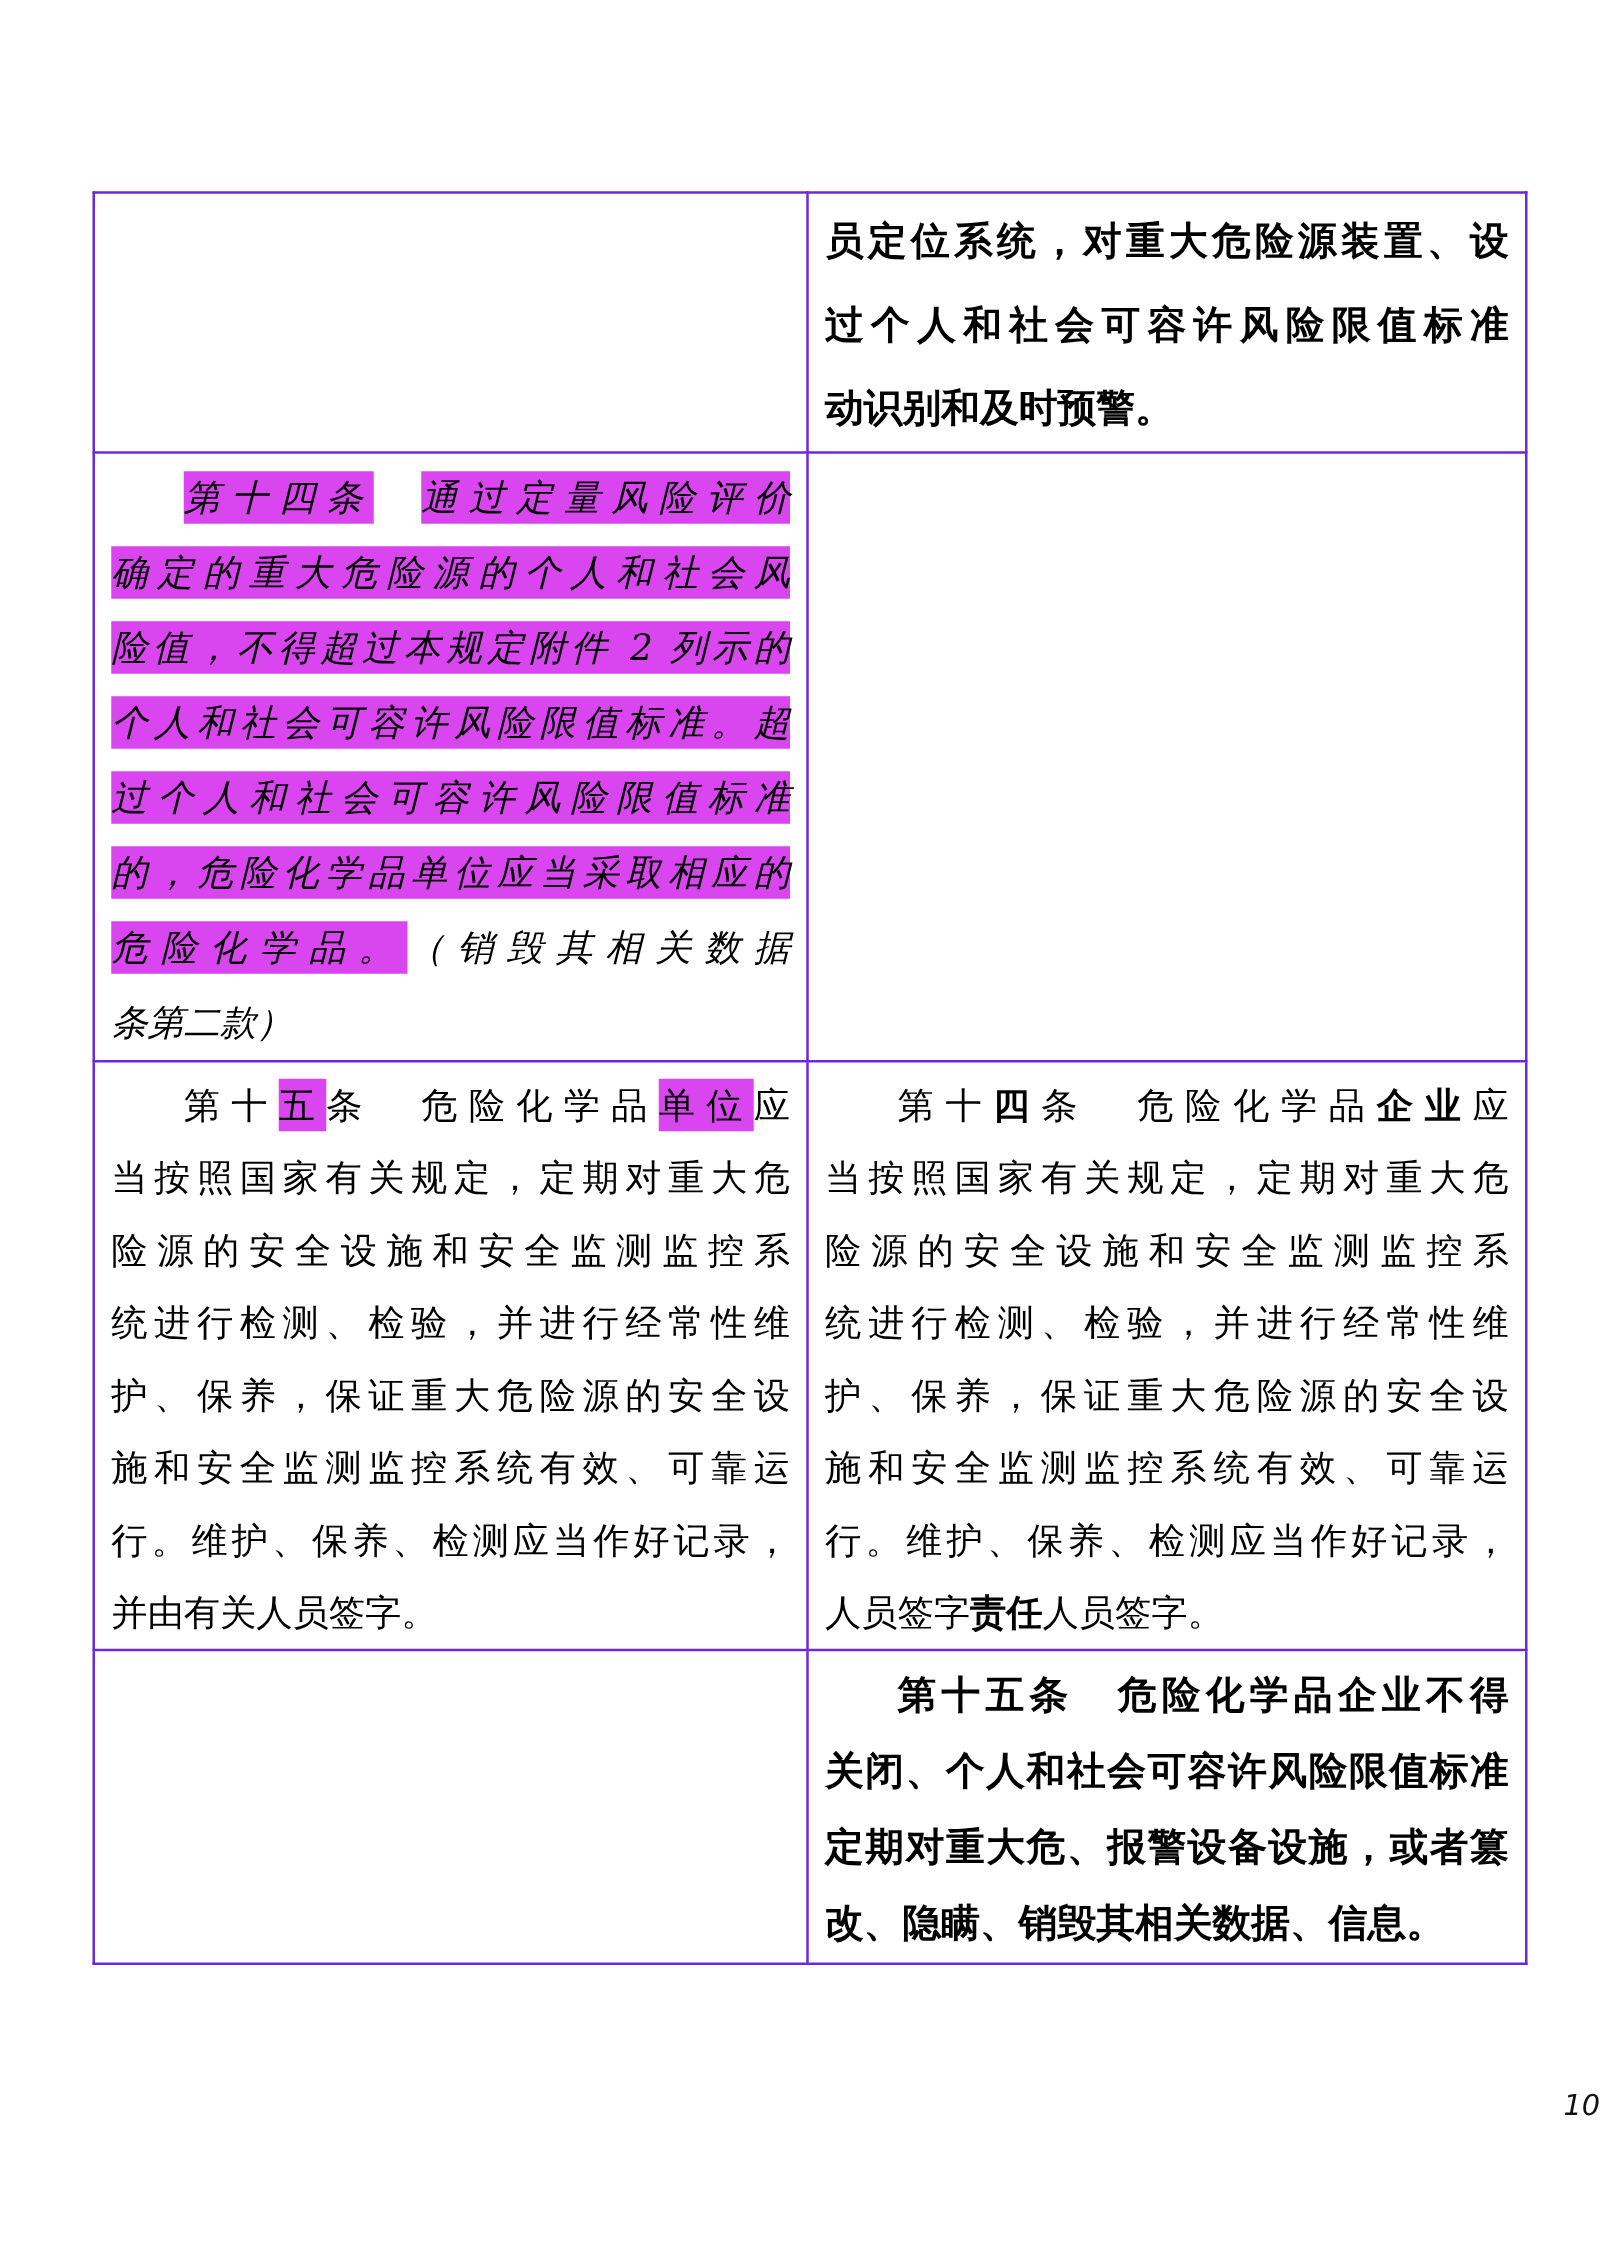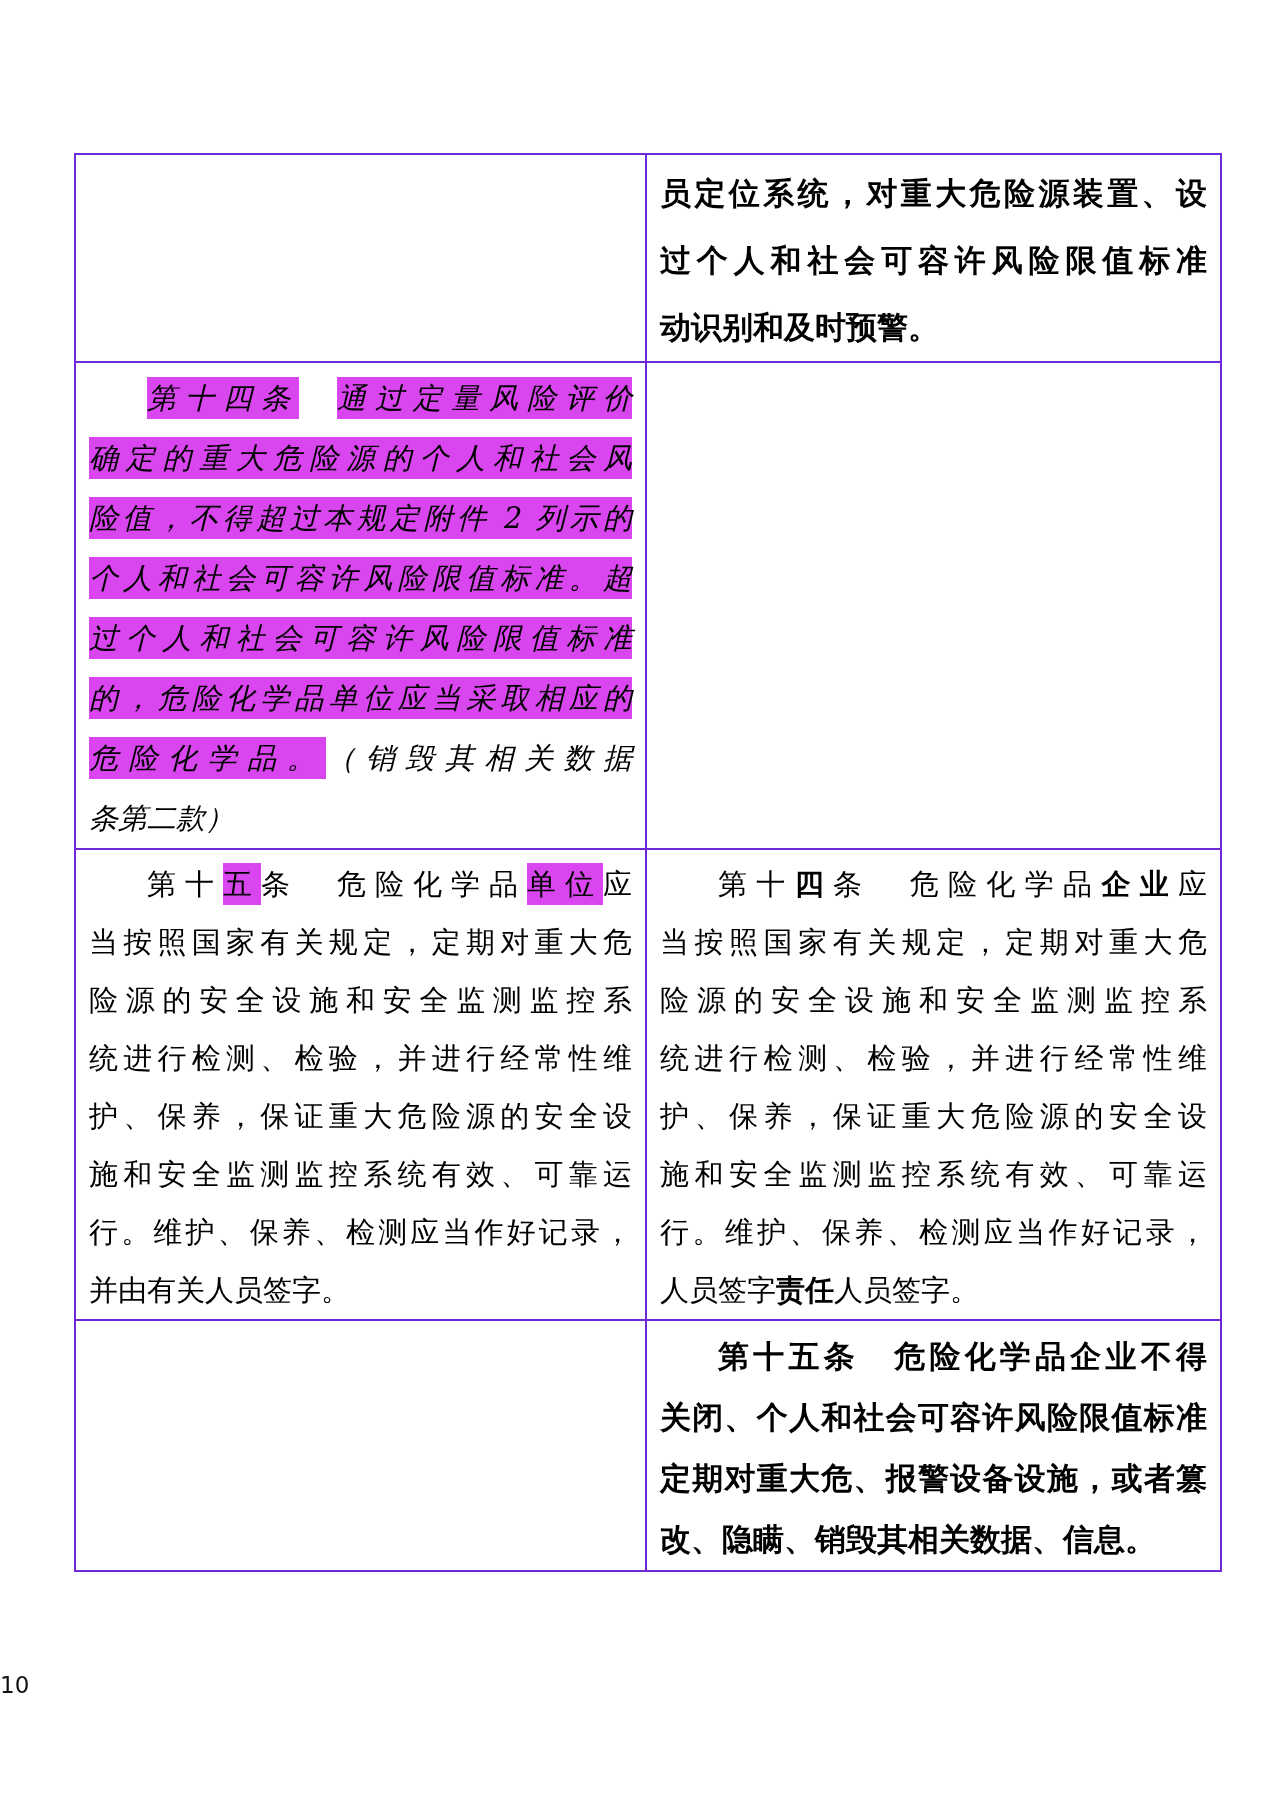--- a/index.html
+++ b/index.html
@@ -50,23 +50,23 @@
   tr.r2 .line{line-height:60px;}
   tr.r3 .line{line-height:58px;}
   tr.r4 .line{line-height:61px;}
   tr.r5 .line{line-height:50px;}
 
   .hl{background:#d946ef;padding:4px 0;}
   .b{font-family:"DejaVu Sans", sans-serif;font-weight:700;font-style:normal;}
 
   .pageno{
     position:absolute;left:0;top:1672px;width:1280px;
-    text-align:left;
+    text-align:right;
     font-family:"DejaVu Sans", sans-serif;
-    font-size:23px;color:#111;
+    font-size:23px;color:#111;font-style:italic;
   }
 </style>
 </head>
 <body>
 
 <div class="page">
   <table class="cmp">
     <colgroup>
       <col style="width:571px">
       <col style="width:575px">

